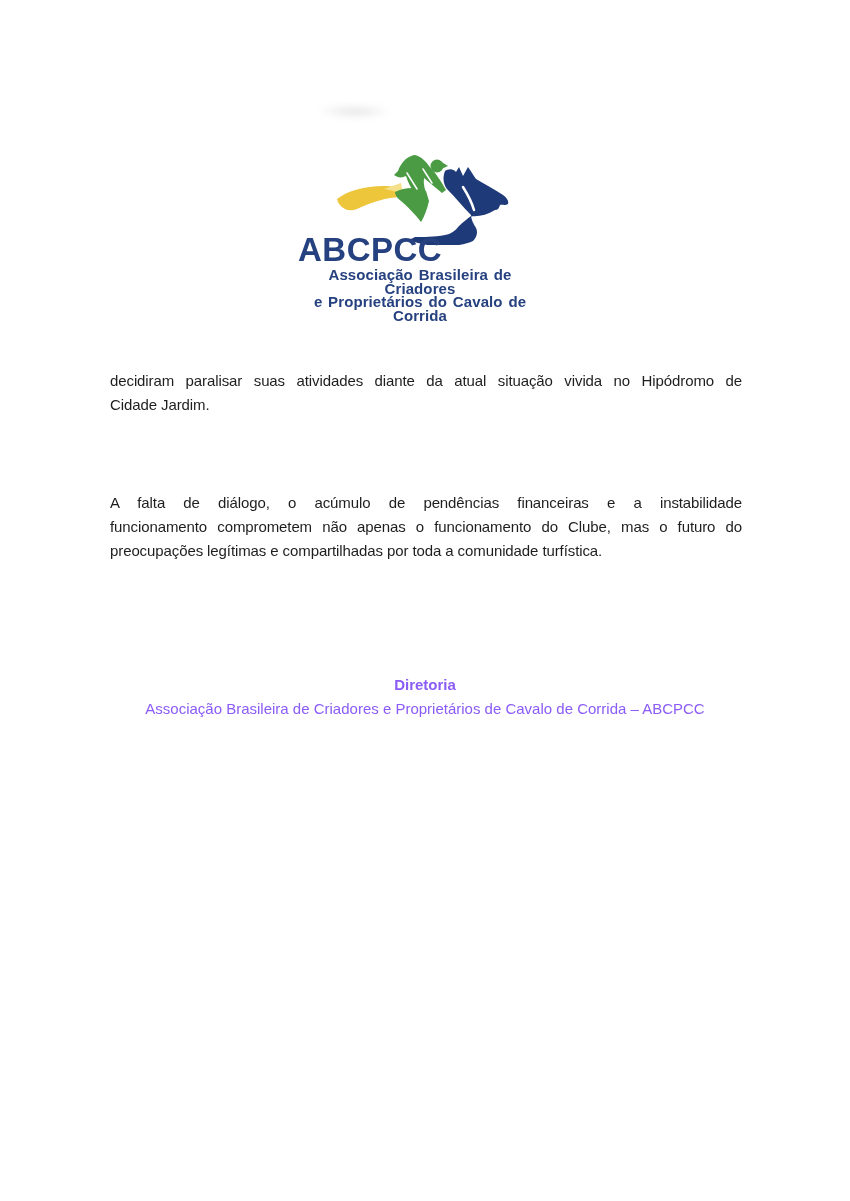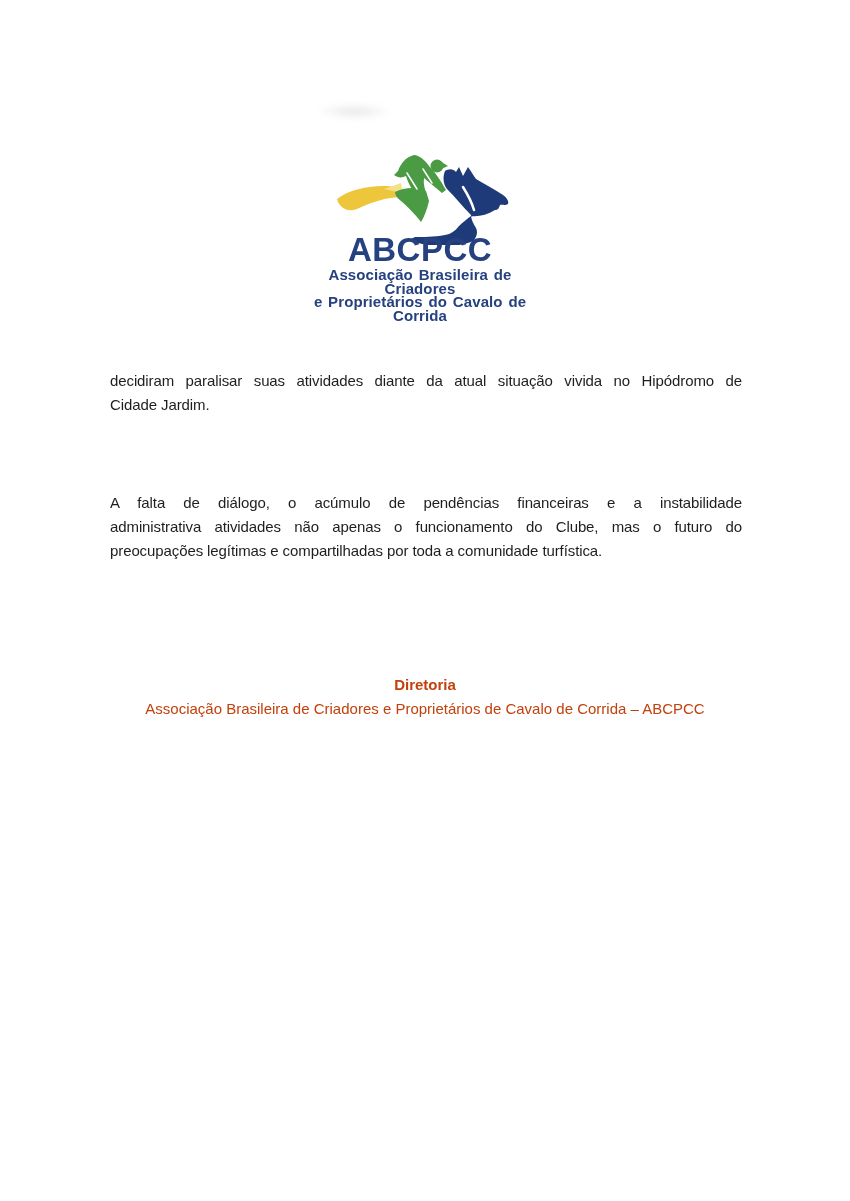--- a/index.html
+++ b/index.html
@@ -12,21 +12,21 @@
   }
   
   .smudge {
     position:absolute; left:302px; top:101px; width:105px; height:21px;
     background:radial-gradient(ellipse 50% 50% at 50% 50%, rgba(125,125,125,0.20), rgba(125,125,125,0) 72%);
     filter:blur(3px);
   }
   .logo-svg { position:absolute; left:335px; top:145px; width:178px; height:100px; }
   .wordmark {
     position:absolute; left:298px; top:233px; width:244px;
-    text-align:center;
+    text-align:left;
     font-size:33px; line-height:34px; font-weight:700; letter-spacing:0.5px;
     color:#26417f;
   }
   .tagline {
     position:absolute; left:298px; top:268px; width:244px;
     text-align:center;
     font-size:15px; line-height:13.5px; font-weight:700;
     word-spacing:1.5px; letter-spacing:0.1px;
     color:#26417f;
   }
@@ -35,21 +35,21 @@
     font-size:15px; line-height:24px; letter-spacing:-0.1px;
     color:#1e1e1e;
   }
   .p1 { top:369px; }
   .p2 { top:491px; }
   .ln.jl { text-align:justify; text-align-last:justify; }
   .sig {
     position:absolute; left:0; top:673px; width:850px;
     text-align:center;
     font-size:15px; line-height:24px;
-    color:#c2410c;
+    color:#8b5cf6;
   }
   .sig-title { font-weight:700; }
 </style>
 </head>
 <body>
 
 <div class="page">
 
   <div class="smudge"></div>
 
@@ -89,21 +89,21 @@
     </div>
   </div>
 
   <div class="para p1">
     <div class="ln jl">decidiram paralisar suas atividades diante da atual situação vivida no Hipódromo de</div>
     <div class="ln">Cidade Jardim.</div>
   </div>
 
   <div class="para p2">
     <div class="ln jl">A falta de diálogo, o acúmulo de pendências financeiras e a instabilidade</div>
-    <div class="ln jl">administrativa atividades não apenas o funcionamento do Clube, mas o futuro do</div>
+    <div class="ln jl">funcionamento comprometem não apenas o funcionamento do Clube, mas o futuro do</div>
     <div class="ln">preocupações legítimas e compartilhadas por toda a comunidade turfística.</div>
   </div>
 
   <div class="sig">
     <div class="sig-title">Diretoria</div>
     <div class="sig-org">Associação Brasileira de Criadores e Proprietários de Cavalo de Corrida – ABCPCC</div>
   </div>
 
 </div>
 

